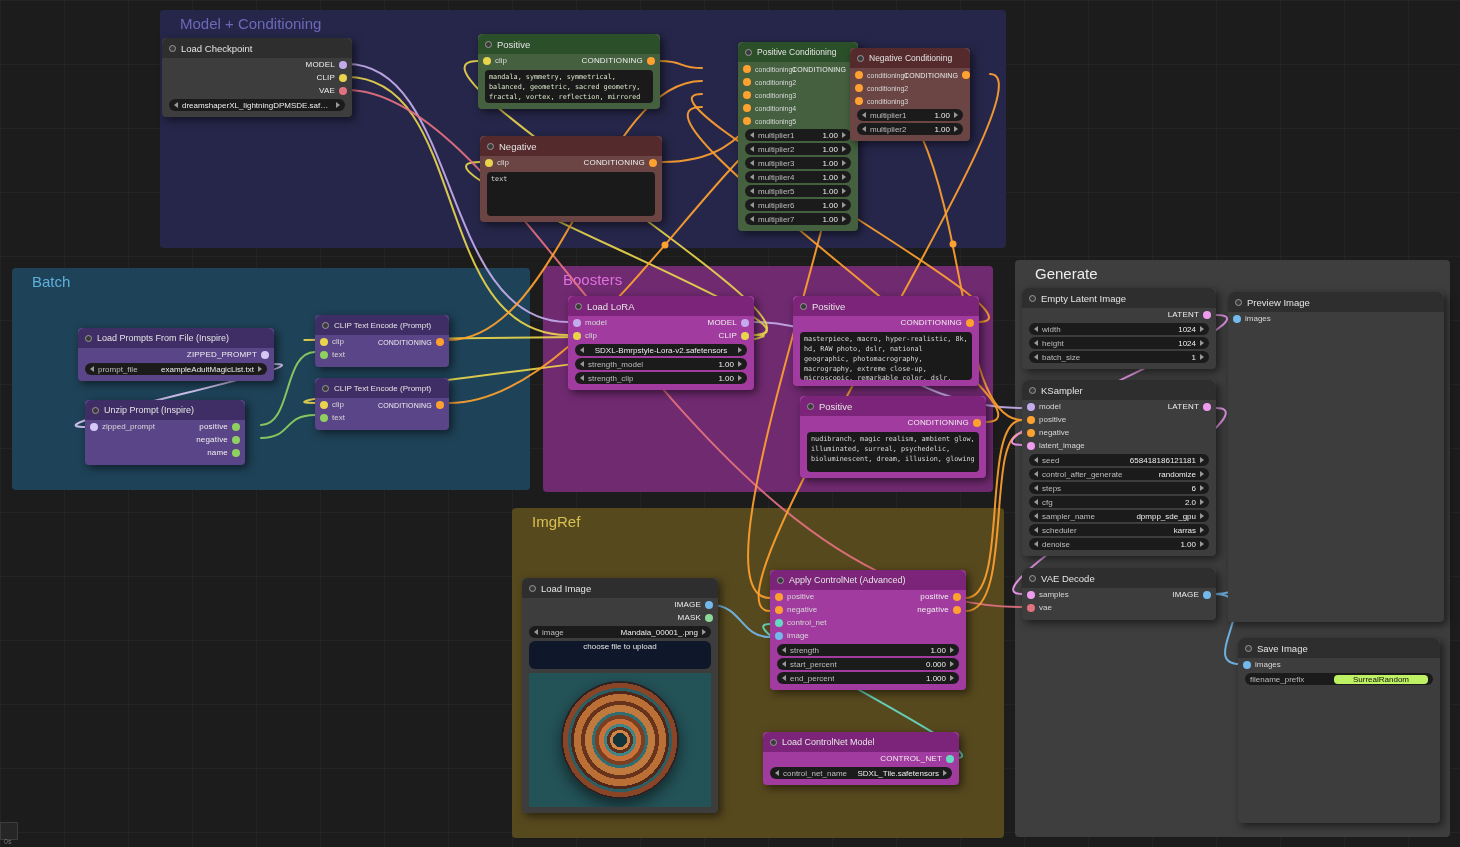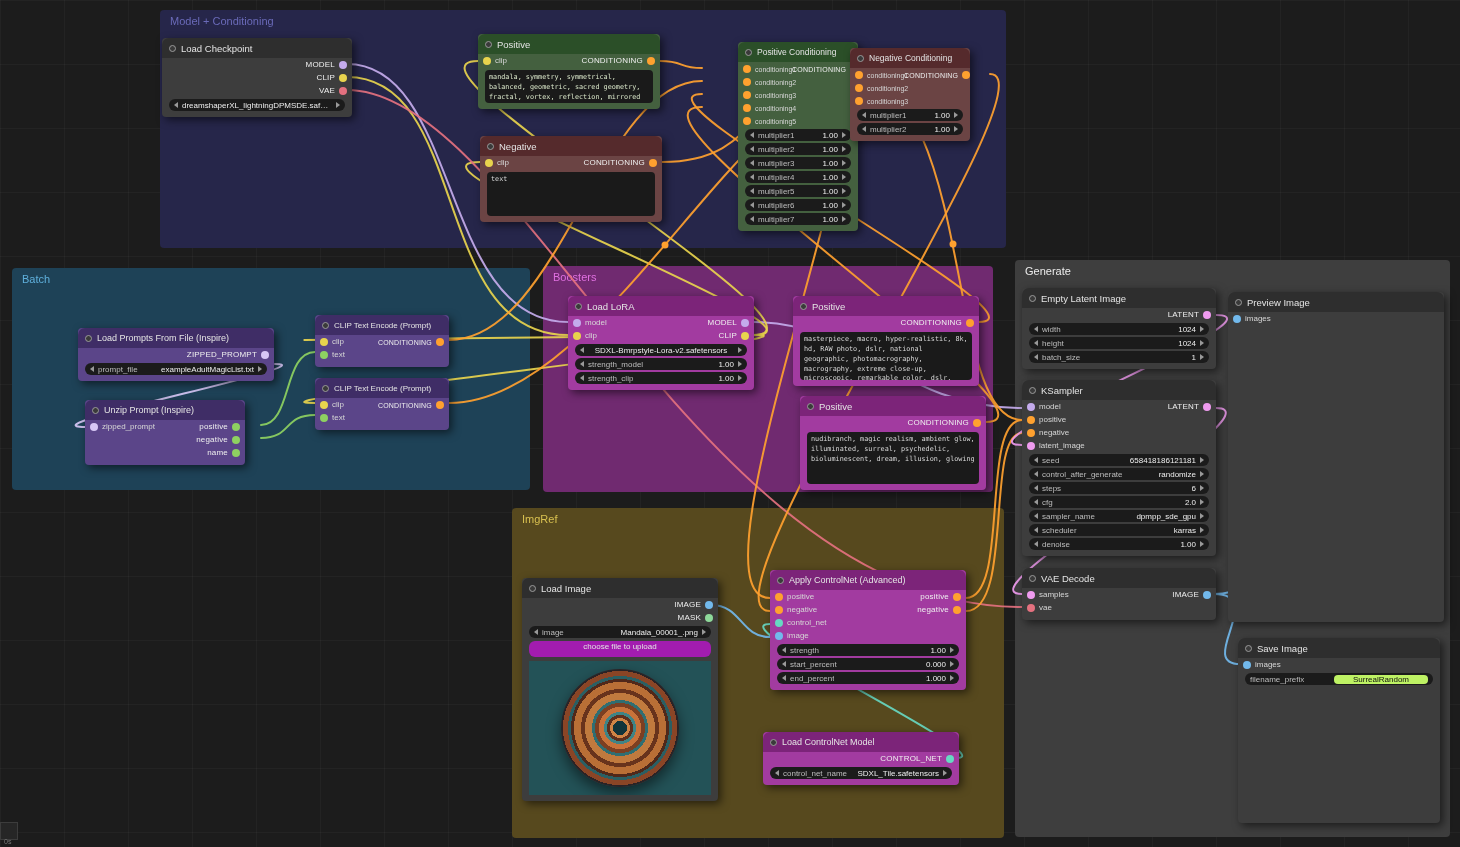--- a/index.html
+++ b/index.html
@@ -2,21 +2,21 @@
 <html style="--c-model: #c4abec; --c-clip: #e8d44d; --c-vae: #e4717f; --c-cond: #ffa12f; --c-latent: #ef9bef; --c-image: #72b9ec; --c-mask: #8ed99a; --c-string: #8ed161; --c-zip: #d7c7f5; --c-cnet: #67d8c2;"><head>
 <meta charset="utf-8">
 <style>
 *{box-sizing:border-box}
 body{margin:0;background:#151515;font-family:"Liberation Sans",sans-serif}
 #canvas{position:relative;width:1460px;height:847px;overflow:hidden;background-color:#1c1c1c;
   background-image:linear-gradient(rgba(255,255,255,.03) 1px,transparent 1px),
                    linear-gradient(90deg,rgba(255,255,255,.03) 1px,transparent 1px);
   background-size:64px 64px}
 .group{position:absolute;border-radius:4px;z-index:1}
-.gtitle{font-size:11px;padding:5px 10px;white-space:nowrap}
+.gtitle{font-size:15px;padding:5px 20px;white-space:nowrap}
 .g-mc{background:#26264a}.g-mc .gtitle{color:#6a6ab8}
 .g-batch{background:#1e4257}.g-batch .gtitle{color:#5fb0dc}
 .g-boost{background:#702a70}.g-boost .gtitle{color:#e070e0}
 .g-imgref{background:#57491e}.g-imgref .gtitle{color:#d8c050}
 .g-gen{background:#3e3e3e}.g-gen .gtitle{color:#ececec}
 .wires{position:absolute;left:0;top:0;z-index:2;pointer-events:none}
 .wires path{fill:none;stroke-width:2;opacity:.92;stroke-linecap:round}
 .w-model{stroke:var(--c-model)}.w-clip{stroke:var(--c-clip)}.w-vae{stroke:var(--c-vae)}
 .w-cond{stroke:var(--c-cond)}.w-latent{stroke:var(--c-latent)}.w-image{stroke:var(--c-image)}
 .w-string{stroke:var(--c-string)}.w-zip{stroke:var(--c-zip)}.w-cnet{stroke:var(--c-cnet)}
@@ -38,21 +38,21 @@
 .dt{width:8px;height:8px;border-radius:50%;flex:none;display:inline-block}
 .c-model{background:var(--c-model)}.c-clip{background:var(--c-clip)}.c-vae{background:var(--c-vae)}
 .c-cond{background:var(--c-cond)}.c-latent{background:var(--c-latent)}.c-image{background:var(--c-image)}
 .c-mask{background:var(--c-mask)}.c-string{background:var(--c-string)}.c-zip{background:var(--c-zip)}.c-cnet{background:var(--c-cnet)}
 .wg{height:12px;margin:2px 7px 0;background:#1b1b1b;border-radius:6px;display:flex;align-items:center;gap:4px;padding:0 5px;overflow:hidden}
 .wl{color:#bdbdbd;white-space:nowrap;overflow:hidden;text-overflow:ellipsis}
 .wv{margin-left:auto;color:#ededed;white-space:nowrap;overflow:hidden;text-overflow:ellipsis}
 .wv.ctr{margin:0 auto;max-width:100%}
 .al{width:0;height:0;border-top:3px solid transparent;border-bottom:3px solid transparent;border-right:4px solid #9a9a9a;flex:none}
 .ar{width:0;height:0;border-top:3px solid transparent;border-bottom:3px solid transparent;border-left:4px solid #9a9a9a;flex:none}
-.bt{height:16px;margin:3px 7px 0;background:#a21caf;border-radius:6px;text-align:center;line-height:12px;color:#e2e2e2;font-size:8px}
+.bt{height:28px;margin:3px 7px 0;background:#0f172a;border-radius:6px;text-align:center;line-height:12px;color:#e2e2e2;font-size:8px}
 .tx{margin:3px 7px 0;background:#1a1a1a;border-radius:4px;padding:3px 4px;font-family:"DejaVu Sans Mono",monospace;font-size:6.8px;line-height:1.45;color:#d8d8d8;overflow:hidden}
 .t-green .tx{color:#d9e6c9}
 .hl{background:#bef264;color:#111;border-radius:4px;padding:0 19px}
 .mandala-wrap{margin:4px 7px 0;height:134px;background:#235257;display:flex;align-items:center;justify-content:center;overflow:hidden}
 .mandala{width:118px;height:118px;border-radius:50%;
  background:radial-gradient(circle,#12343a 0 7px,#d08445 7px 10px,#5e2f1d 10px 13px,#3f8486 13px 16px,#c8723a 16px 21px,#7c3f22 21px 25px,#2f6e72 25px 28px,#c07a3e 28px 35px,#68331c 35px 39px,#b96f36 39px 46px,#50281a 46px 49px,#2b5f63 49px 52px,#8a4526 52px 57px,#2a2326 57px 59px);
  box-shadow:0 6px 14px rgba(0,0,0,.5)}
 .fps{position:absolute;left:4px;bottom:2px;font-size:7px;color:#777;z-index:4}
 .corner{position:absolute;left:0;top:822px;width:18px;height:18px;background:#262626;border:1px solid #3c3c3c;z-index:4}
 </style>
@@ -460,21 +460,21 @@
     <div class="nhead">
       <i class="ndot"></i>
       <span>Positive</span>
     </div>
     <div class="srow end">
       <span class="slot">
           <b class="sl ol">CONDITIONING</b>
           <i class="dt c-cond"></i>
         </span>
     </div>
-    <div class="tx" style="height:52px">nudibranch, magic realism, ambient glow, illuminated, surreal, psychedelic, bioluminescent, dream, illusion, glowing</div>
+    <div class="tx" style="height:40px">nudibranch, magic realism, ambient glow, illuminated, surreal, psychedelic, bioluminescent, dream, illusion, glowing</div>
   </div>
 
   <div class="node t-grey" style="left:522px;top:578px;width:196px">
     <div class="nhead">
       <i class="ndot"></i>
       <span>Load Image</span>
     </div>
     <div class="srow end">
       <span class="slot">
           <b class="sl ol">IMAGE</b>

